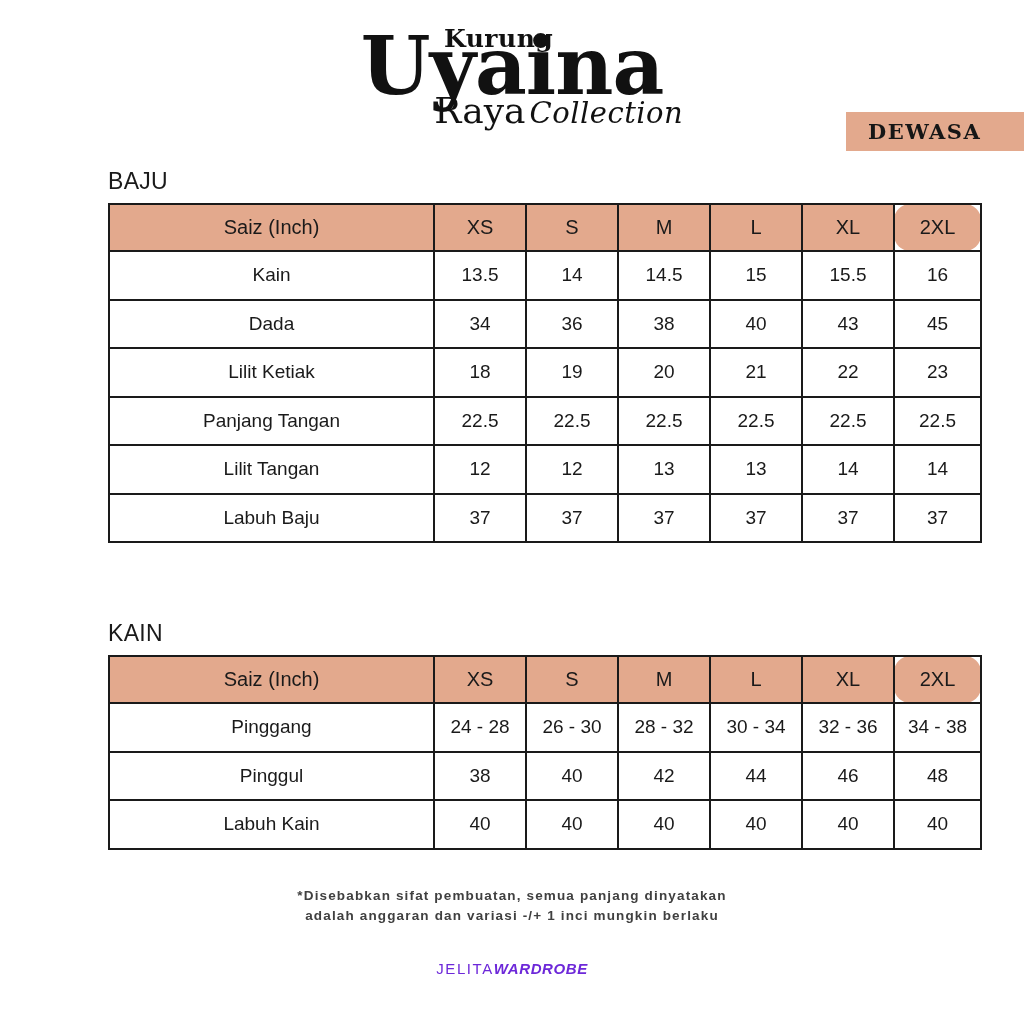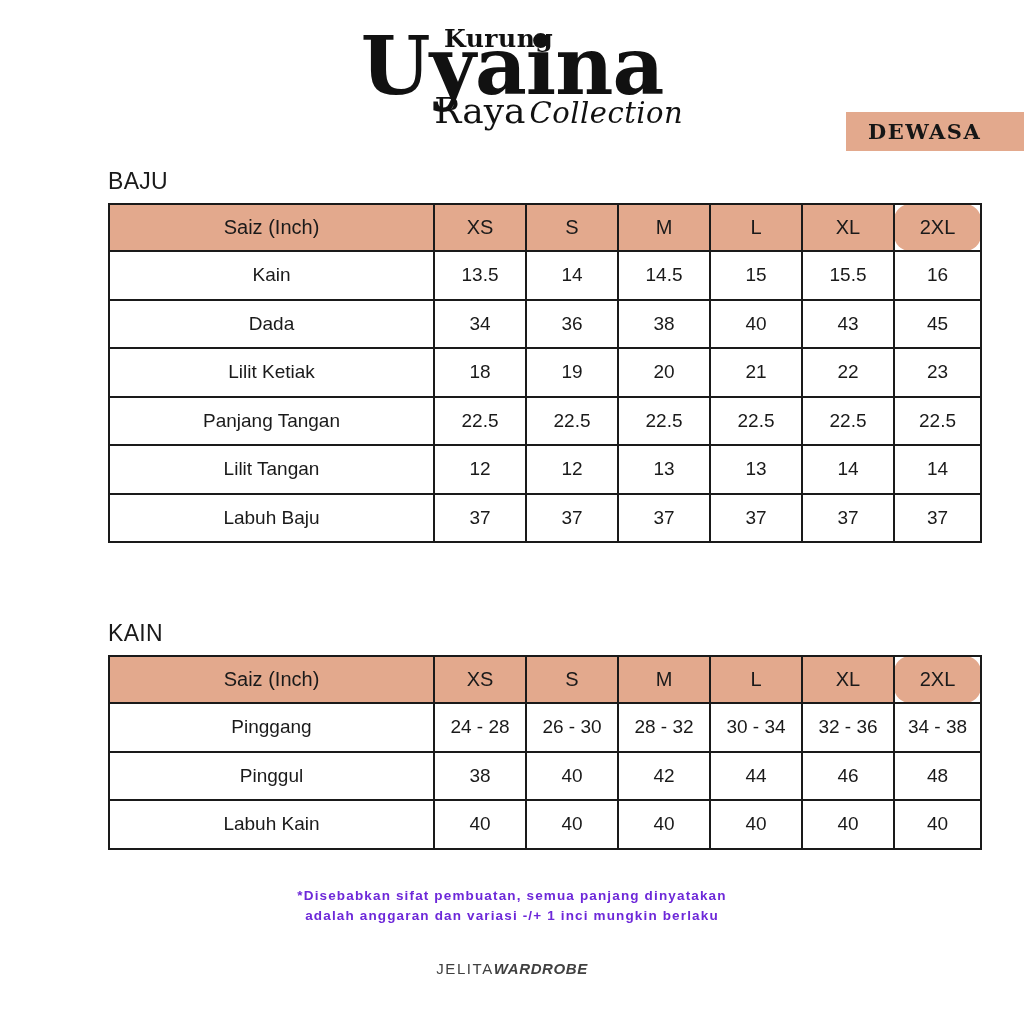--- a/index.html
+++ b/index.html
@@ -156,32 +156,32 @@
   .footnote {
     position: absolute;
     top: 886px;
     left: 0;
     right: 0;
     text-align: center;
     font-size: 13.5px;
     font-weight: 700;
     letter-spacing: 1.15px;
     line-height: 1.45;
-    color: #6d28d9;
+    color: #404040;
   }
   .footnote .line { display: block; }
 
   .brand-footer {
     position: absolute;
     top: 960px;
     left: 0;
     right: 0;
     text-align: center;
     font-size: 15px;
-    color: #404040;
+    color: #6d28d9;
     white-space: nowrap;
   }
   .brand-jelita {
     font-weight: 400;
     letter-spacing: 1.6px;
   }
   .brand-wardrobe {
     font-weight: 700;
     font-style: italic;
     letter-spacing: 0.6px;

